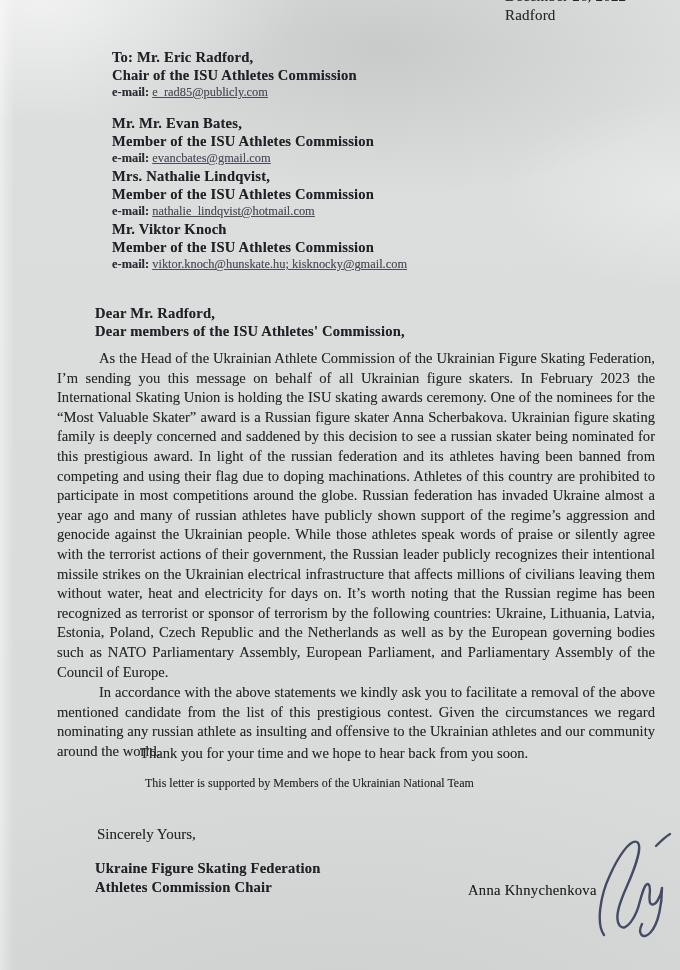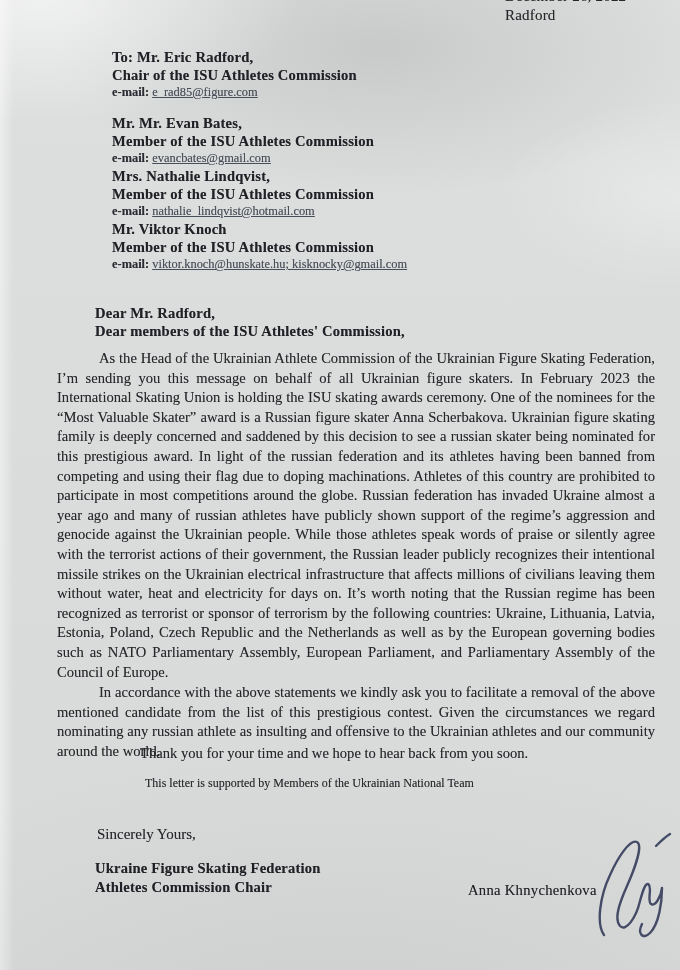--- a/index.html
+++ b/index.html
@@ -84,21 +84,21 @@
   <div class="abs dateblock">
     <div>December 26, 2022</div>
     <div>Radford</div>
   </div>
 
   <div class="abs recipients">
 
     <div>
       <div class="r-name">To: Mr. Eric Radford,</div>
       <div class="r-title">Chair of the ISU Athletes Commission</div>
-      <div class="r-email"><span class="lbl">e-mail: </span><span class="addr">e_rad85@figure.com</span></div>
+      <div class="r-email"><span class="lbl">e-mail: </span><span class="addr">e_rad85@publicly.com</span></div>
     </div>
 
     <div class="blockgap"></div>
 
 
     <div>
       <div class="r-name">Mr. Mr. Evan Bates,</div>
       <div class="r-title">Member of the ISU Athletes Commission</div>
       <div class="r-email"><span class="lbl">e-mail: </span><span class="addr">evancbates@gmail.com</span></div>
     </div>

